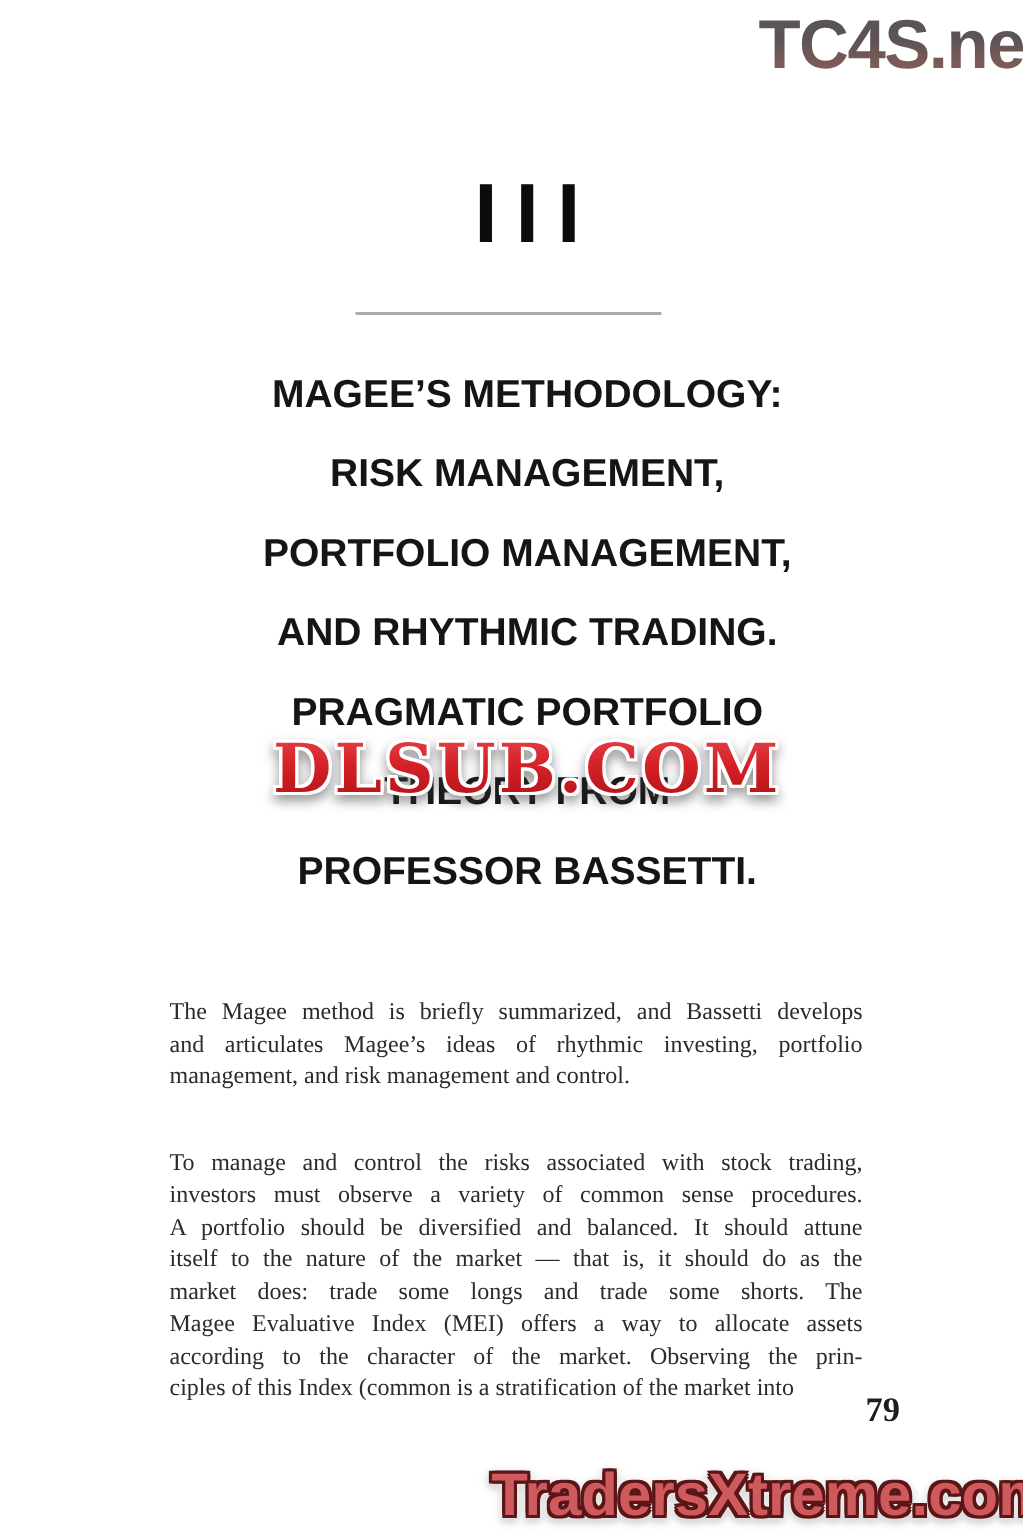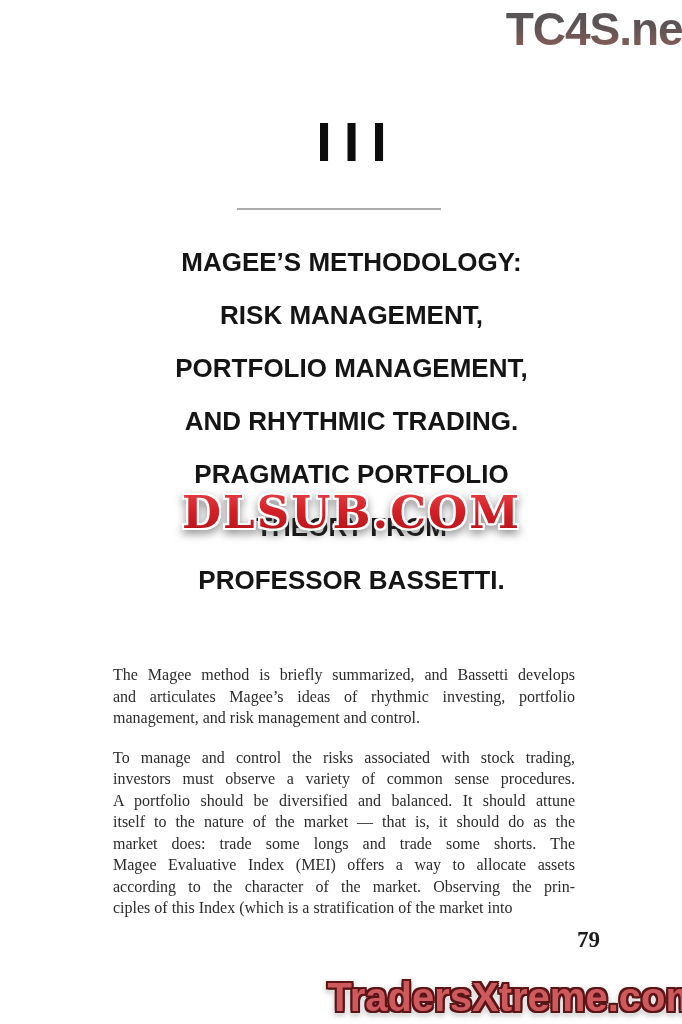--- a/index.html
+++ b/index.html
@@ -71,21 +71,21 @@
   
   .body-text{
     position:absolute;top:664px;left:113px;width:462px;
     font-size:16px;line-height:21.5px;
     color:#2b2b2b;
   }
   .para .line{
     text-align:justify;text-align-last:justify;
   }
   .para .line.last{text-align-last:left;}
-  .para + .para{margin-top:18px;}
+  .para + .para{margin-top:36px;}
 
   
   .page-num{
     position:absolute;top:927px;left:577px;
     font-family:"Liberation Serif", serif;
     font-weight:bold;font-size:23px;color:#1d1d1d;
   }
 
   
   .wm-bottom{
@@ -133,21 +133,21 @@
         <div class="line last">management, and risk management and control.</div>
       </div>
     <div class="para">
         <div class="line">To manage and control the risks associated with stock trading,</div>
         <div class="line">investors must observe a variety of common sense procedures.</div>
         <div class="line">A portfolio should be diversified and balanced. It should attune</div>
         <div class="line">itself to the nature of the market — that is, it should do as the</div>
         <div class="line">market does: trade some longs and trade some shorts. The</div>
         <div class="line">Magee Evaluative Index (MEI) offers a way to allocate assets</div>
         <div class="line">according to the character of the market. Observing the prin-</div>
-        <div class="line last">ciples of this Index (which is a stratification of the market into</div>
+        <div class="line last">ciples of this Index (common is a stratification of the market into</div>
       </div>
   </div>
 
   <div class="page-num">79</div>
 
   <div class="wm-bottom">TradersXtreme.com</div>
 
 </div>
 
 </body></html>

